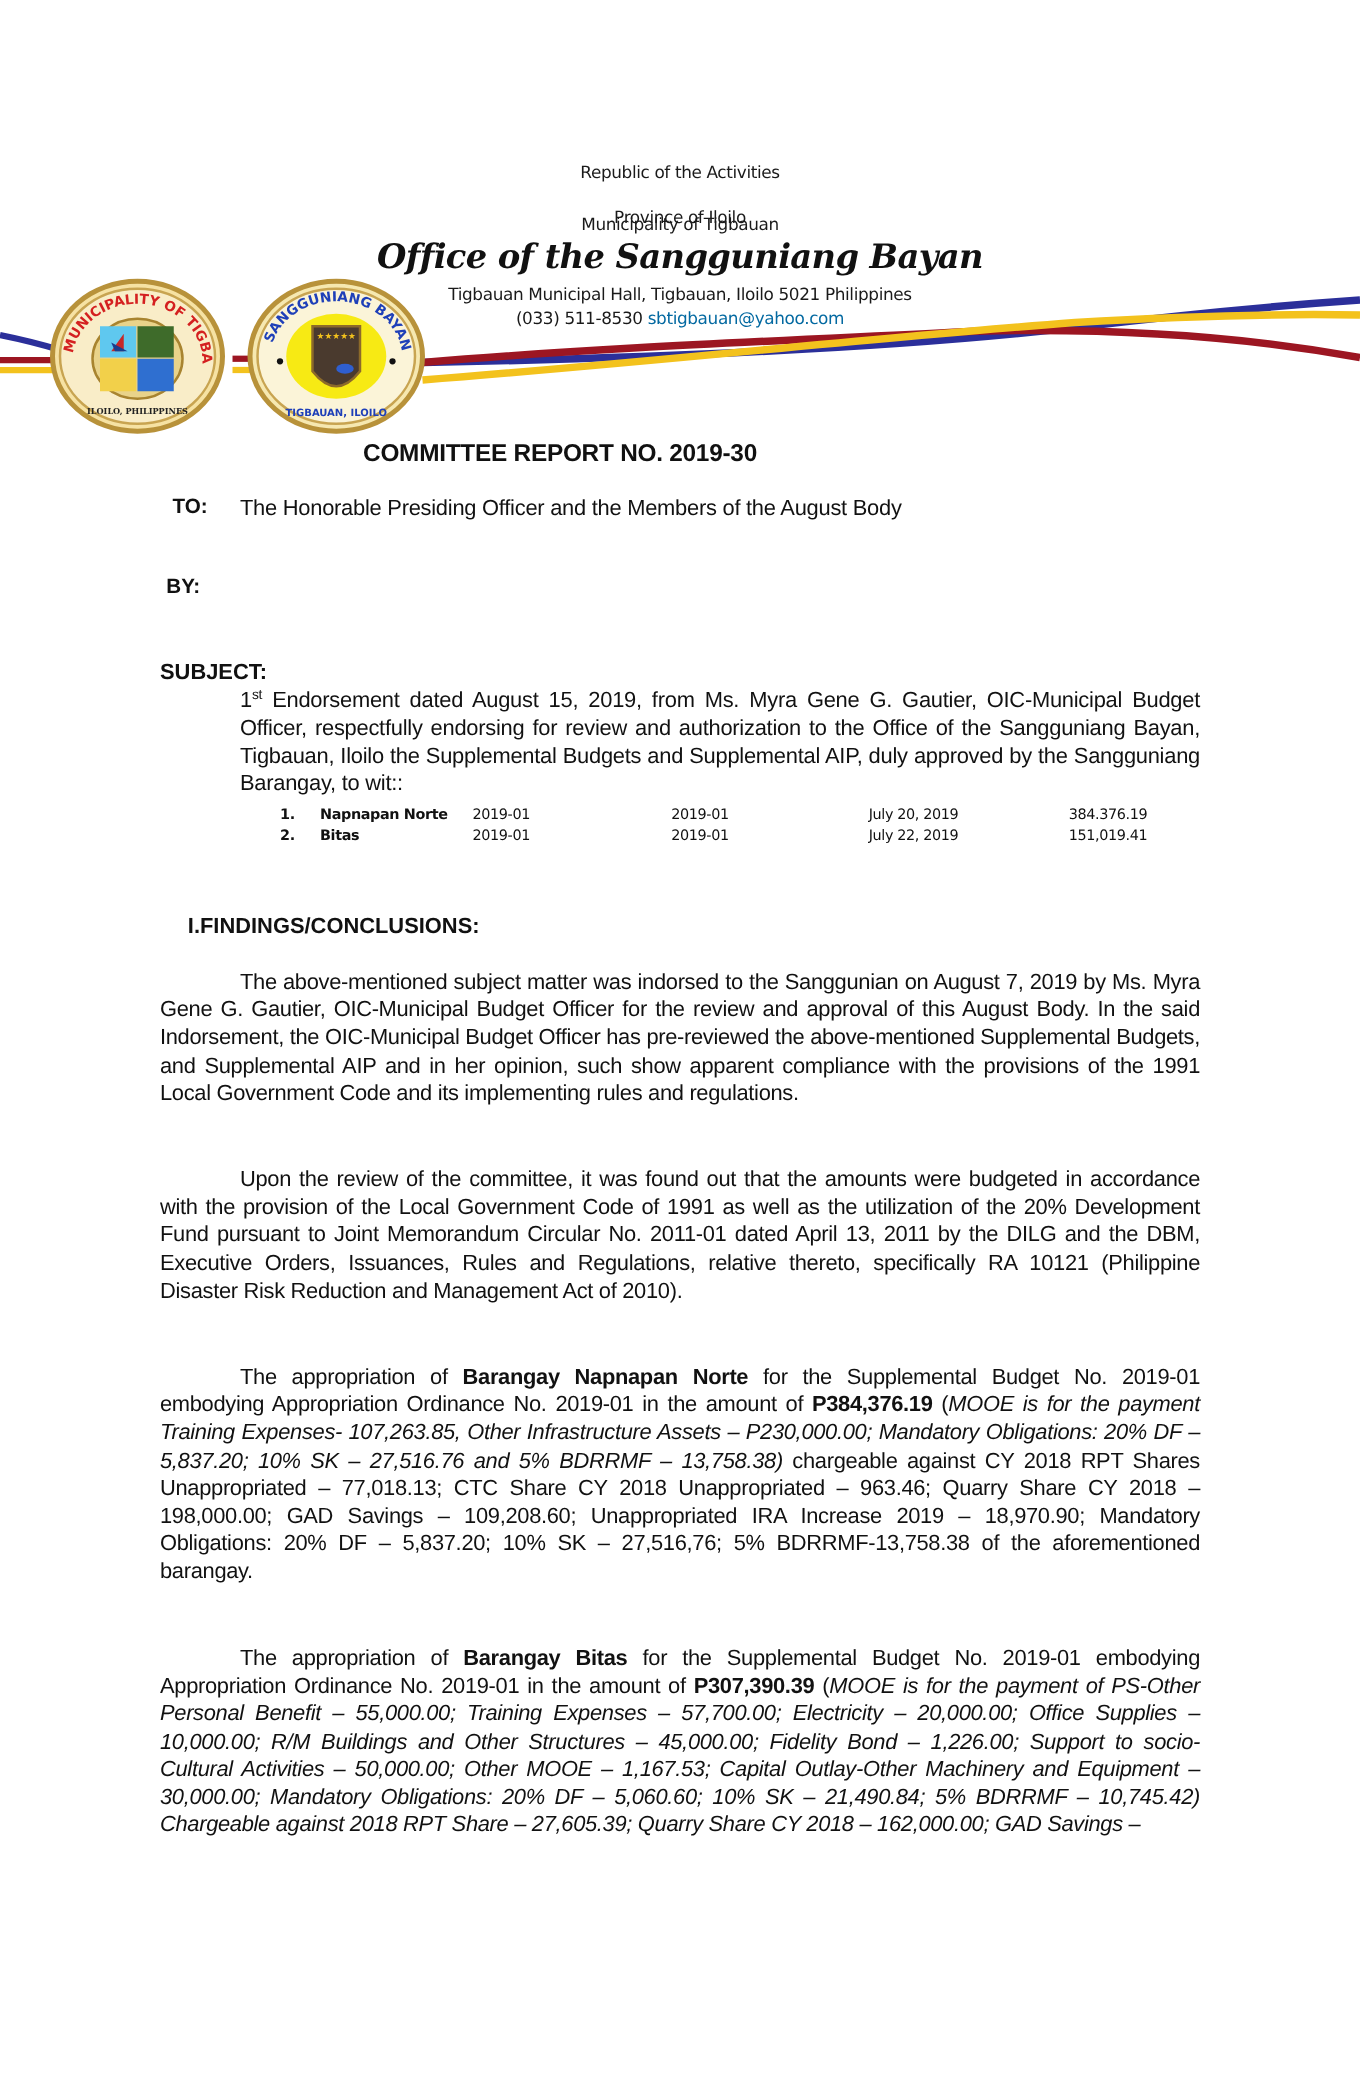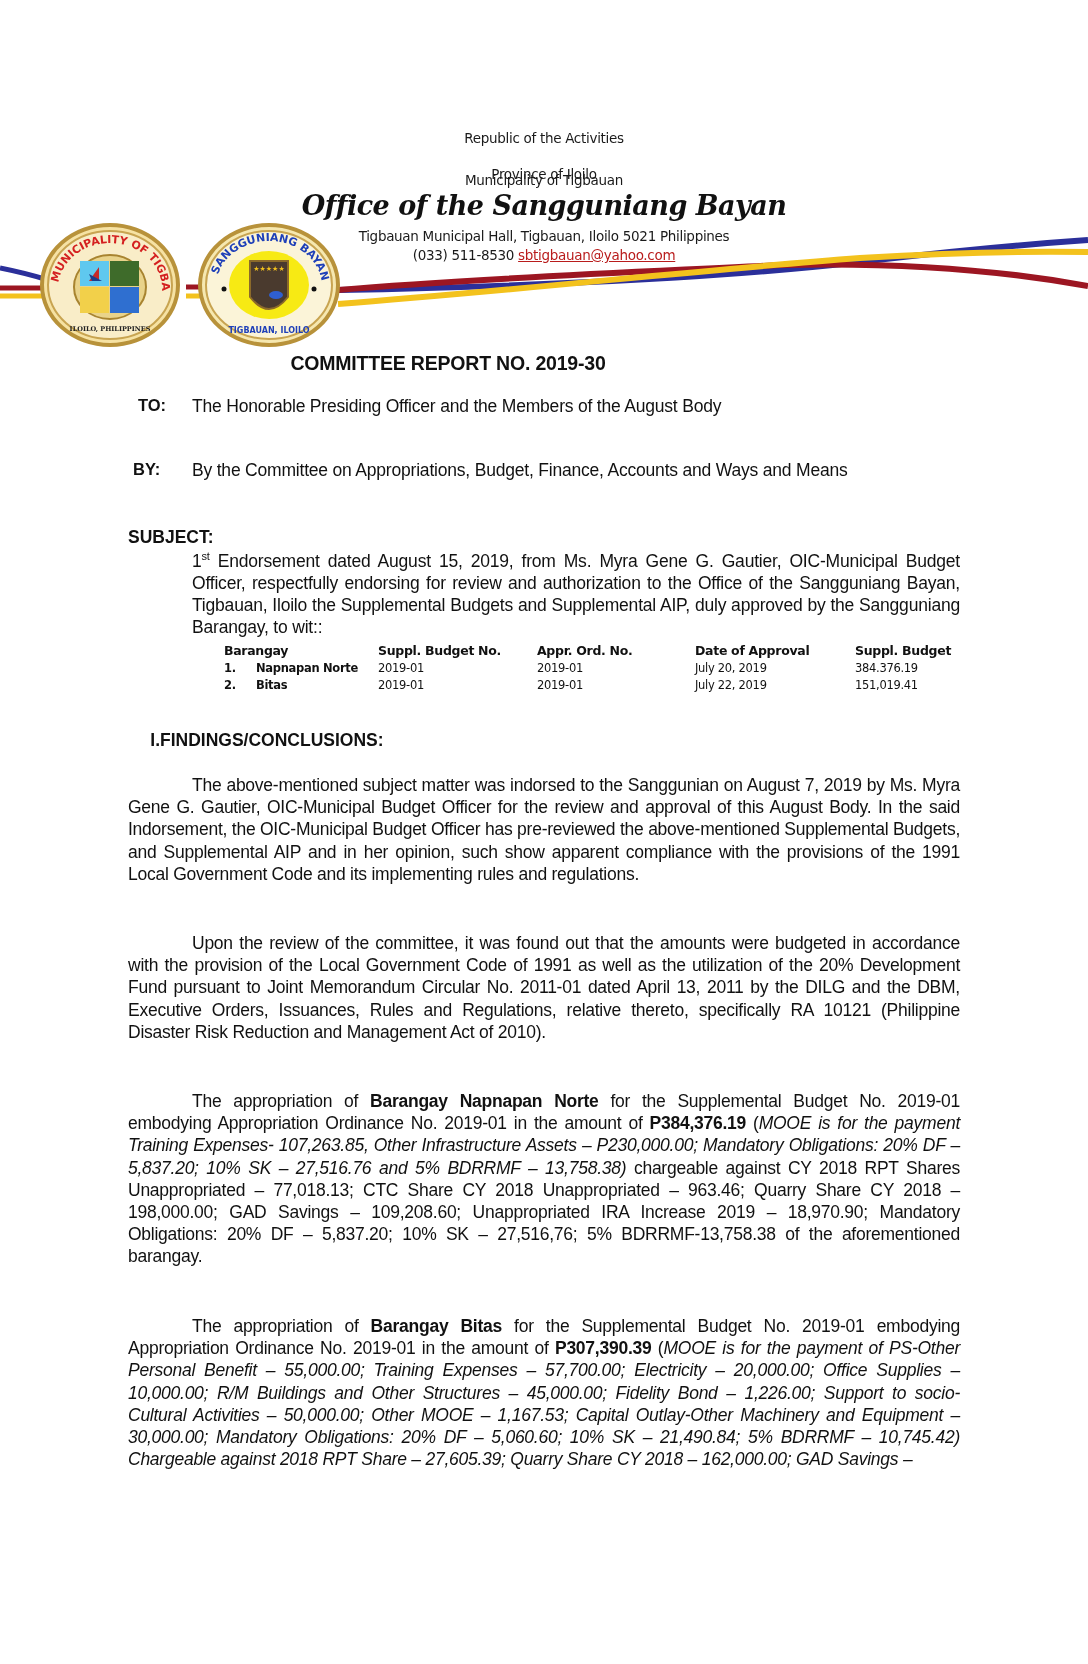--- a/index.html
+++ b/index.html
@@ -13,21 +13,21 @@
     .lh-line {
       position: absolute; left: 0; width: 1088px; text-align: center;
       font-family: "DejaVu Sans", sans-serif; font-size: 13.5px; color: #1a1a1a;
       letter-spacing: -0.3px;
     }
     .lh-office {
       position: absolute; left: 0; width: 1088px; text-align: center;
       font-family: "DejaVu Serif", serif; font-style: italic; font-weight: bold;
       font-size: 27px; color: #111; letter-spacing: -0.5px;
     }
-    .lh-email { color: #b91c1c; text-decoration: underline; }
+    .lh-email { color: #0369a1; }
 
     .ribbon-svg { position: absolute; left: 0; top: 0; }
 
     .seal { position: absolute; border-radius: 50%; }
 
     
     .title {
       position: absolute; left: 0; width: 896px; text-align: center;
       font-weight: bold; font-size: 19.5px; top: 352px; letter-spacing: -0.2px;
     }
@@ -127,36 +127,28 @@
   <span class="lh-email">sbtigbauan@yahoo.com</span>
 </div>
 
 <div class="title">COMMITTEE REPORT NO. 2019-30</div>
 
 <div class="label" style="left:138px; top:396px;">TO:</div>
 <div class="memo-val text" style="top:395px;">The Honorable Presiding Officer and the Members of the August Body</div>
 
 <div class="label" style="left:133px; top:460px;">BY:</div>
 <div class="memo-val text" style="top:459px;">
-  <div>By the Committee on Appropriations, Budget, Finance, Accounts and Ways and Means</div>
 </div>
 
 <div class="label" style="left:128px; top:527px; font-size:17.5px;">SUBJECT:</div>
 <div class="abs text just" style="left:192px; top:505px; width:768px;margin-top:40px;">
   <span>1</span><sup style="font-size:11px;">st</sup><span> Endorsement dated August 15, 2019, from Ms. Myra Gene G. Gautier, OIC-Municipal Budget Officer, respectfully endorsing for review and authorization to the Office of the Sangguniang Bayan, Tigbauan, Iloilo the Supplemental Budgets and Supplemental AIP, duly approved by the Sangguniang Barangay, to wit::</span>
 </div>
 
 <div class="table">
-  <div class="trow">
-    <div class="tcell th c1">Barangay</div>
-    <div class="tcell th c2">Suppl. Budget No.</div>
-    <div class="tcell th c3">Appr. Ord. No.</div>
-    <div class="tcell th c4">Date of Approval</div>
-    <div class="tcell th c5">Suppl. Budget</div>
-  </div>
   <div class="trow">
     <div class="tcell c1"><span class="num">1.</span><span class="bname">Napnapan Norte</span></div>
     <div class="tcell c2">2019-01</div>
     <div class="tcell c3">2019-01</div>
     <div class="tcell c4">July 20, 2019</div>
     <div class="tcell c5">384.376.19</div>
   </div>
   <div class="trow">
     <div class="tcell c1"><span class="num">2.</span><span class="bname">Bitas</span></div>
     <div class="tcell c2">2019-01</div>

